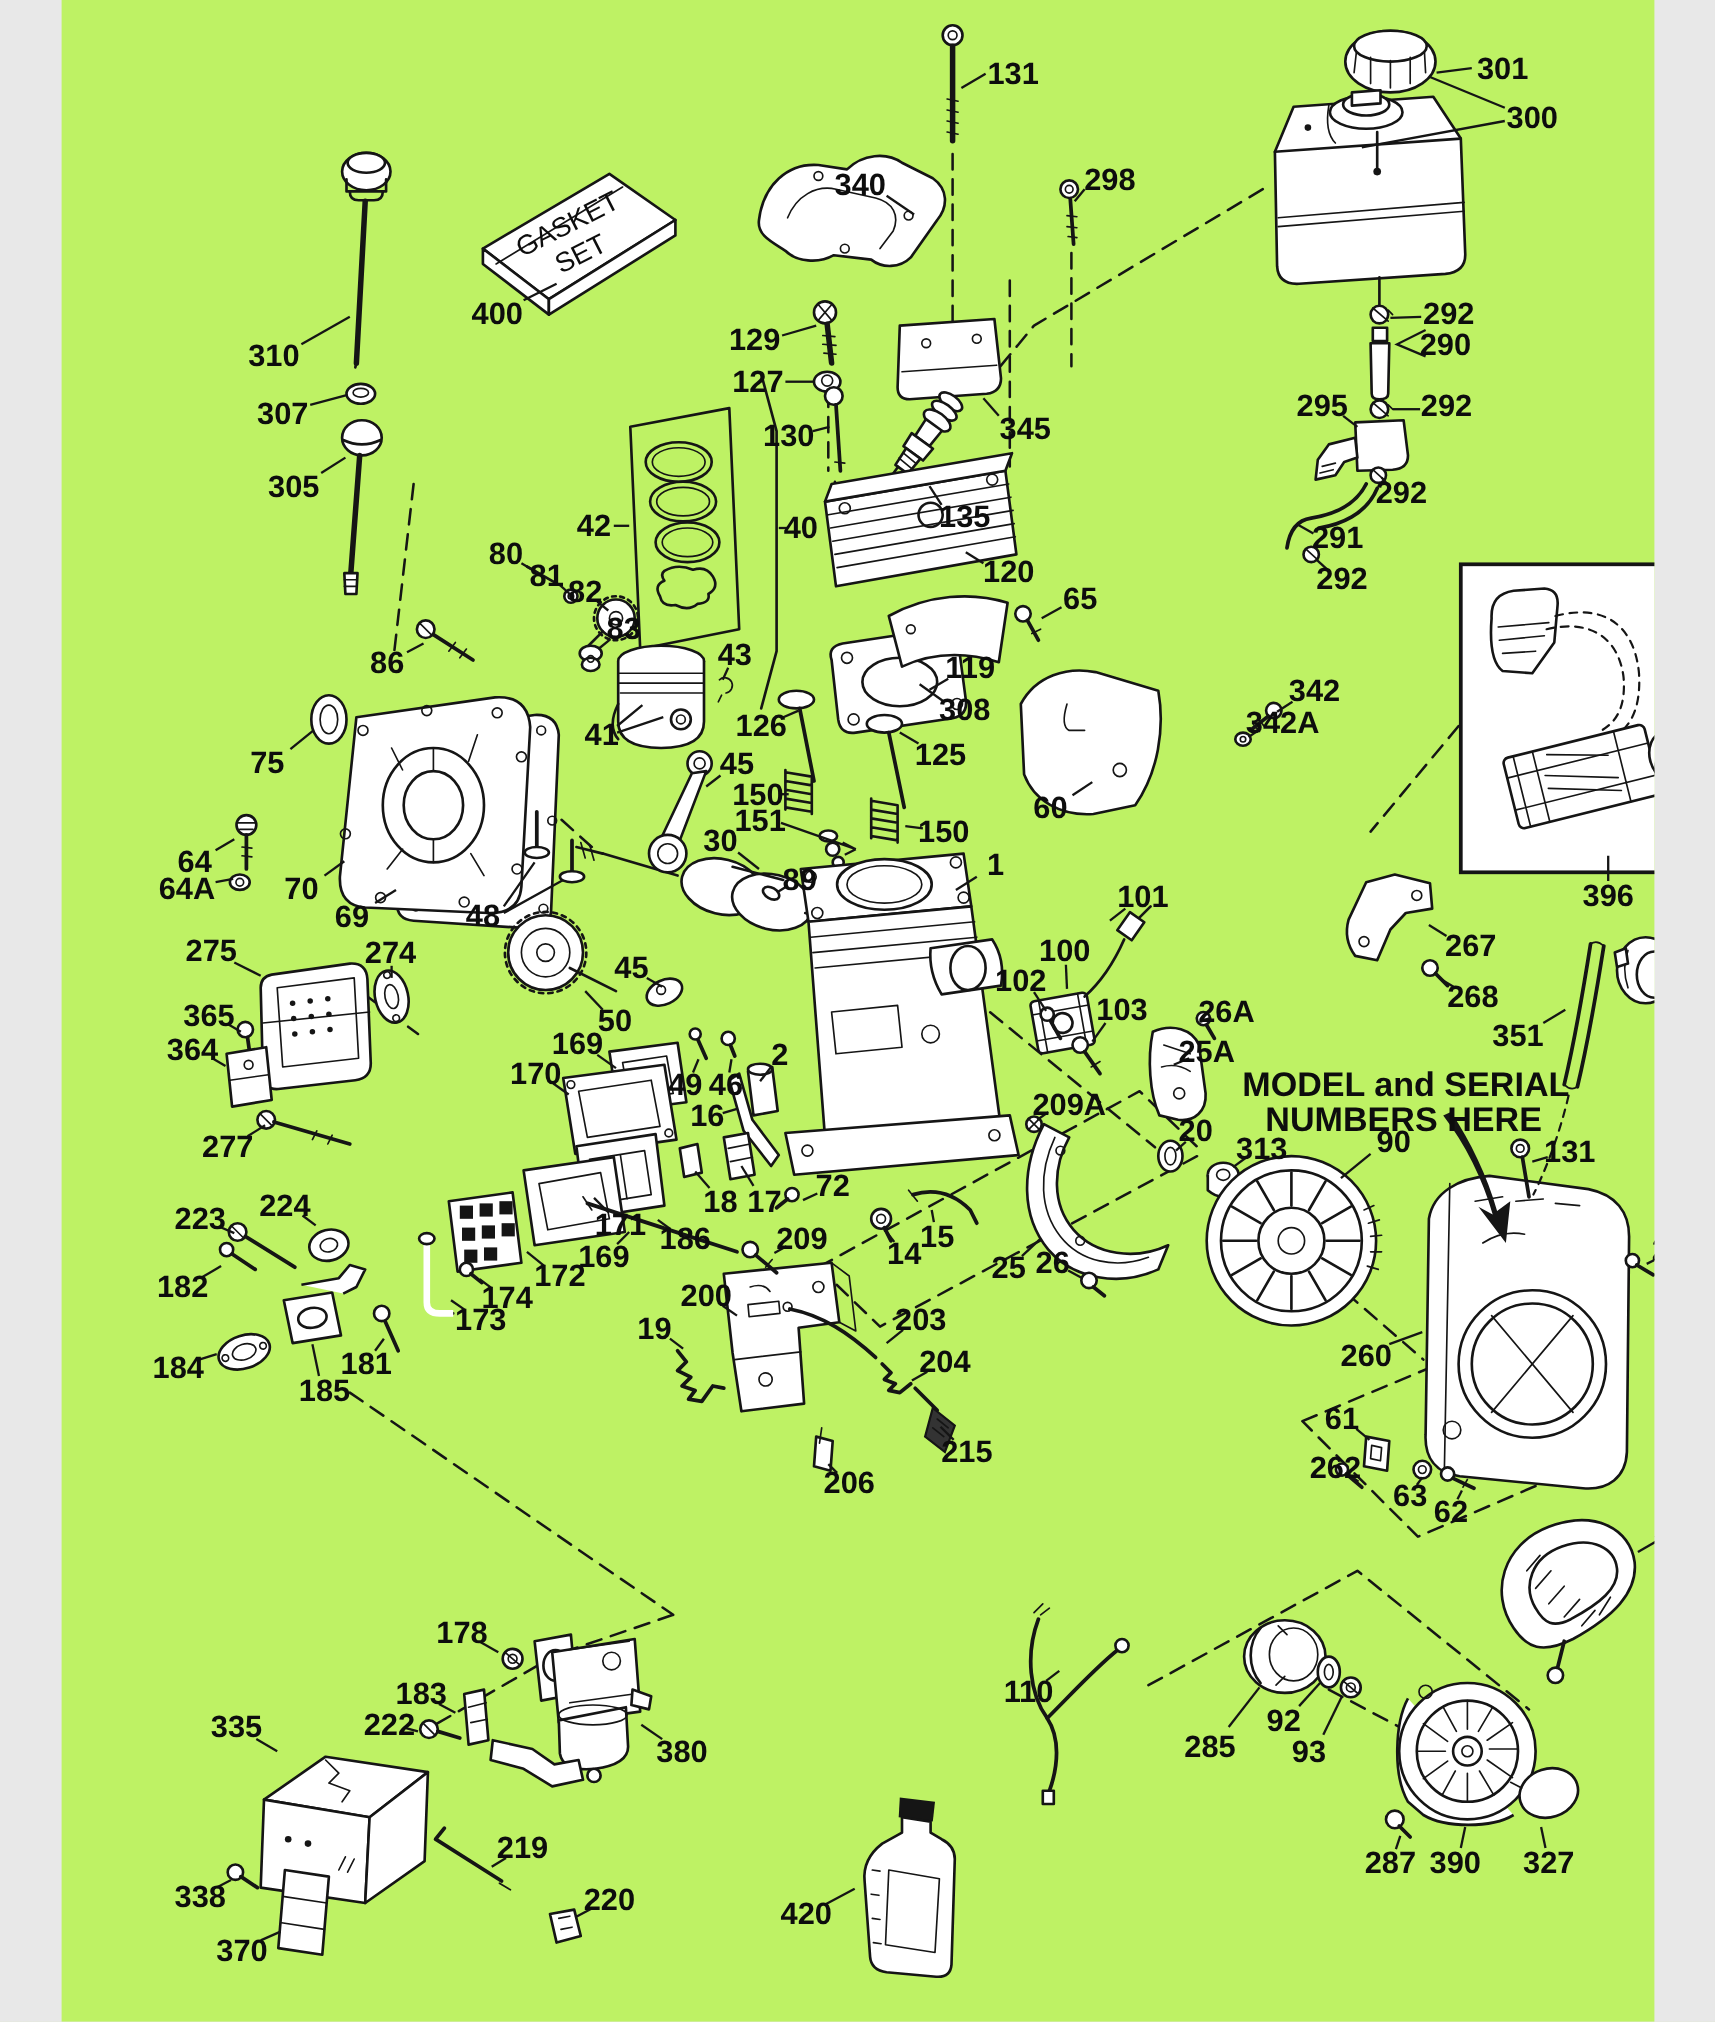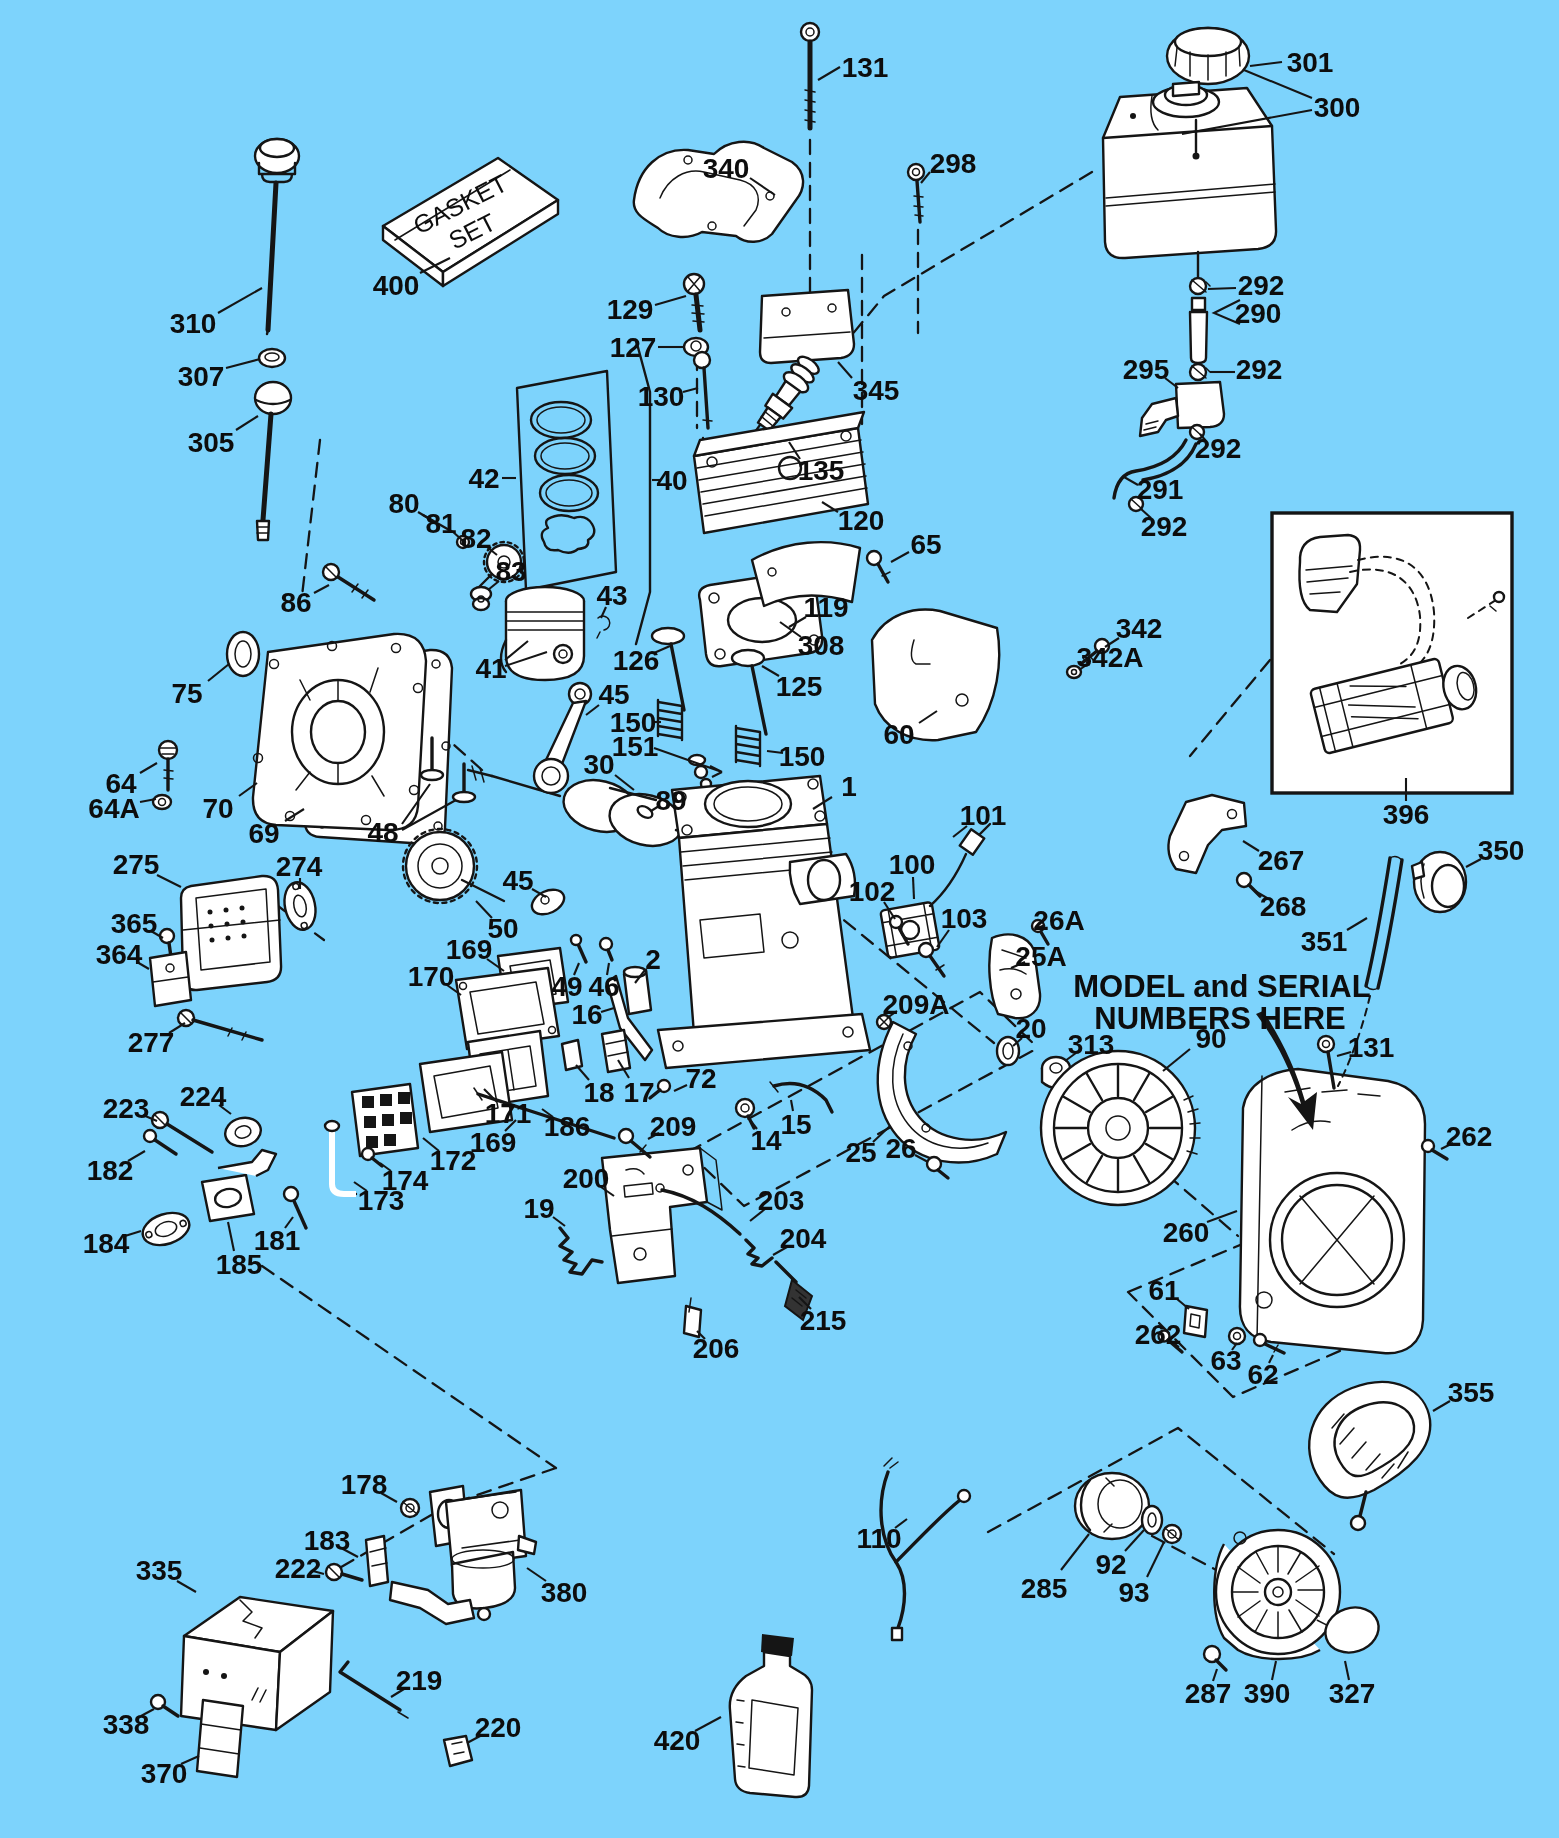--- a/index.html
+++ b/index.html
@@ -1,16 +1,16 @@
 <!DOCTYPE html>
 <html><head>
 <meta charset="utf-8">
 <style>
   html,body{margin:0;padding:0;background:#e8e8e8;font-family:"Liberation Sans",sans-serif;}
-  .page{width:1559px;height:1838px;background:#7dd3fc;position:relative;margin:0 auto;overflow:hidden;}
+  .page{width:1448px;height:1838px;background:#bef264;position:relative;margin:0 auto;overflow:hidden;}
   svg{display:block;}
   .s{stroke:#151515;fill:none;stroke-width:2.4;stroke-linecap:round;stroke-linejoin:round;}
   .f{stroke:#151515;fill:#ffffff;stroke-width:2.4;stroke-linejoin:round;}
   .k{fill:#151515;stroke:none;}
   .t{stroke-width:1.5;}
   .w3{stroke-width:3.4;}
   .w5{stroke-width:5;}
   .dash{stroke-dasharray:14 9;stroke-width:2.3;}
   .dash2{stroke-dasharray:7 6;stroke-width:2;}
   .lead{stroke:#151515;stroke-width:2.1;fill:none;}

